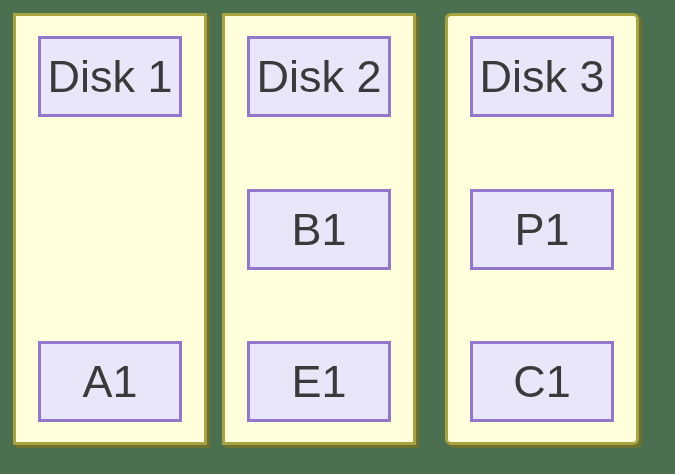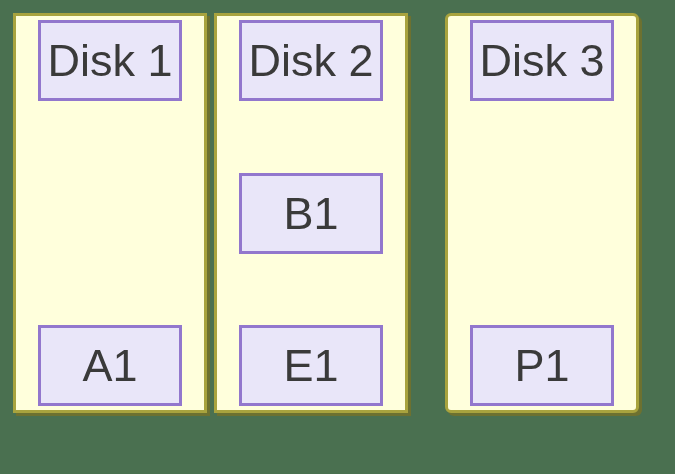--- a/index.html
+++ b/index.html
@@ -12,31 +12,31 @@
     height: 474px;
     background: var(--background, #4a7050);
     font-family: "Liberation Sans", "DejaVu Sans", sans-serif;
     overflow: hidden;
   }
   .disk {
     position: absolute;
     top: 13px;
     width: 144px;          
     height: 386px;         
-    padding: 4px 22px;
+    padding: 20px 22px;
     background: var(--disk-fill, #ffffdc);
     border: 3px solid var(--disk-border, #a8a33e);
     box-shadow: 3px 3px 0 var(--disk-shadow, #6d7130);
     display: flex;
     flex-direction: column;
     justify-content: space-between;
     box-sizing: content-box;
   }
   .disk-1 { left: 13px; }
-  .disk-2 { left: 214px; }
+  .disk-2 { left: 222px; }
   .disk-3 { left: 445px; border-radius: 6px; }
   .block {
     height: 75px;          
     background: var(--block-fill, #e9e6f9);
     border: 3px solid var(--block-border, #9277cd);
     display: flex;
     align-items: center;
     justify-content: center;
     font-size: 45px;
     line-height: 1;
@@ -56,15 +56,16 @@
 
   <div class="disk disk-2">
     <div class="block">Disk 2</div>
     <div class="block">B1</div>
     <div class="block">E1</div>
   </div>
 
   <div class="disk disk-3">
     <div class="block">Disk 3</div>
     <div class="block">P1</div>
+    <div class="block">C1</div>
   </div>
 
 </div>
 
 </body></html>

